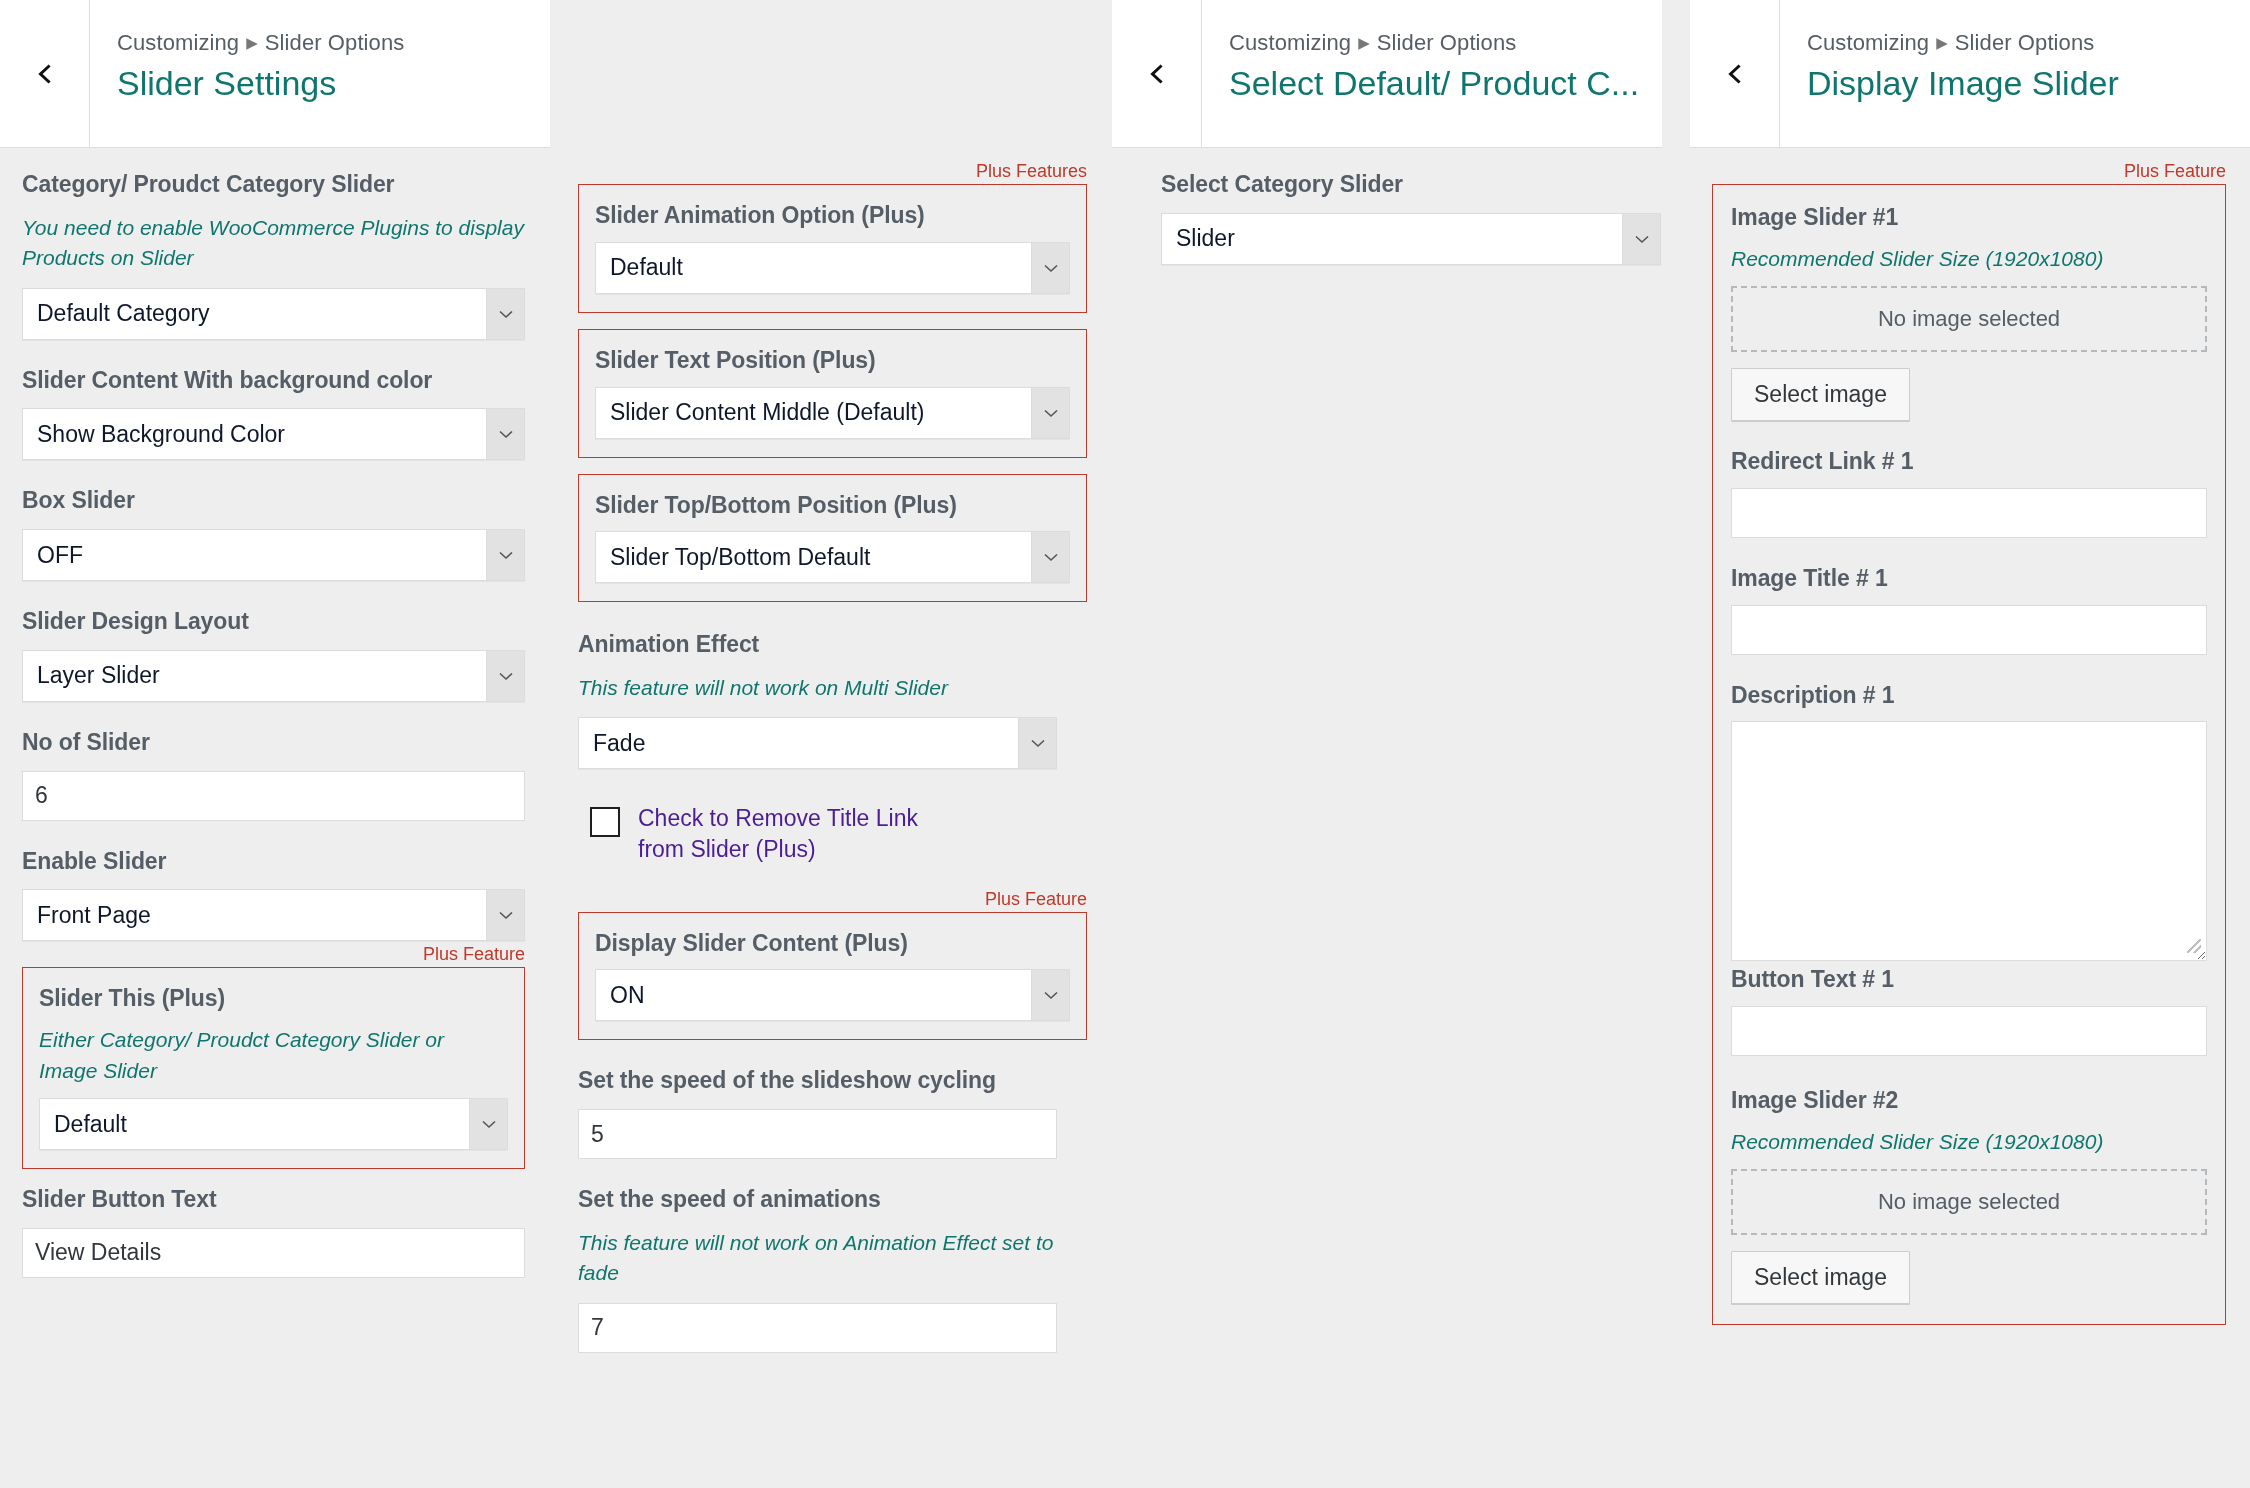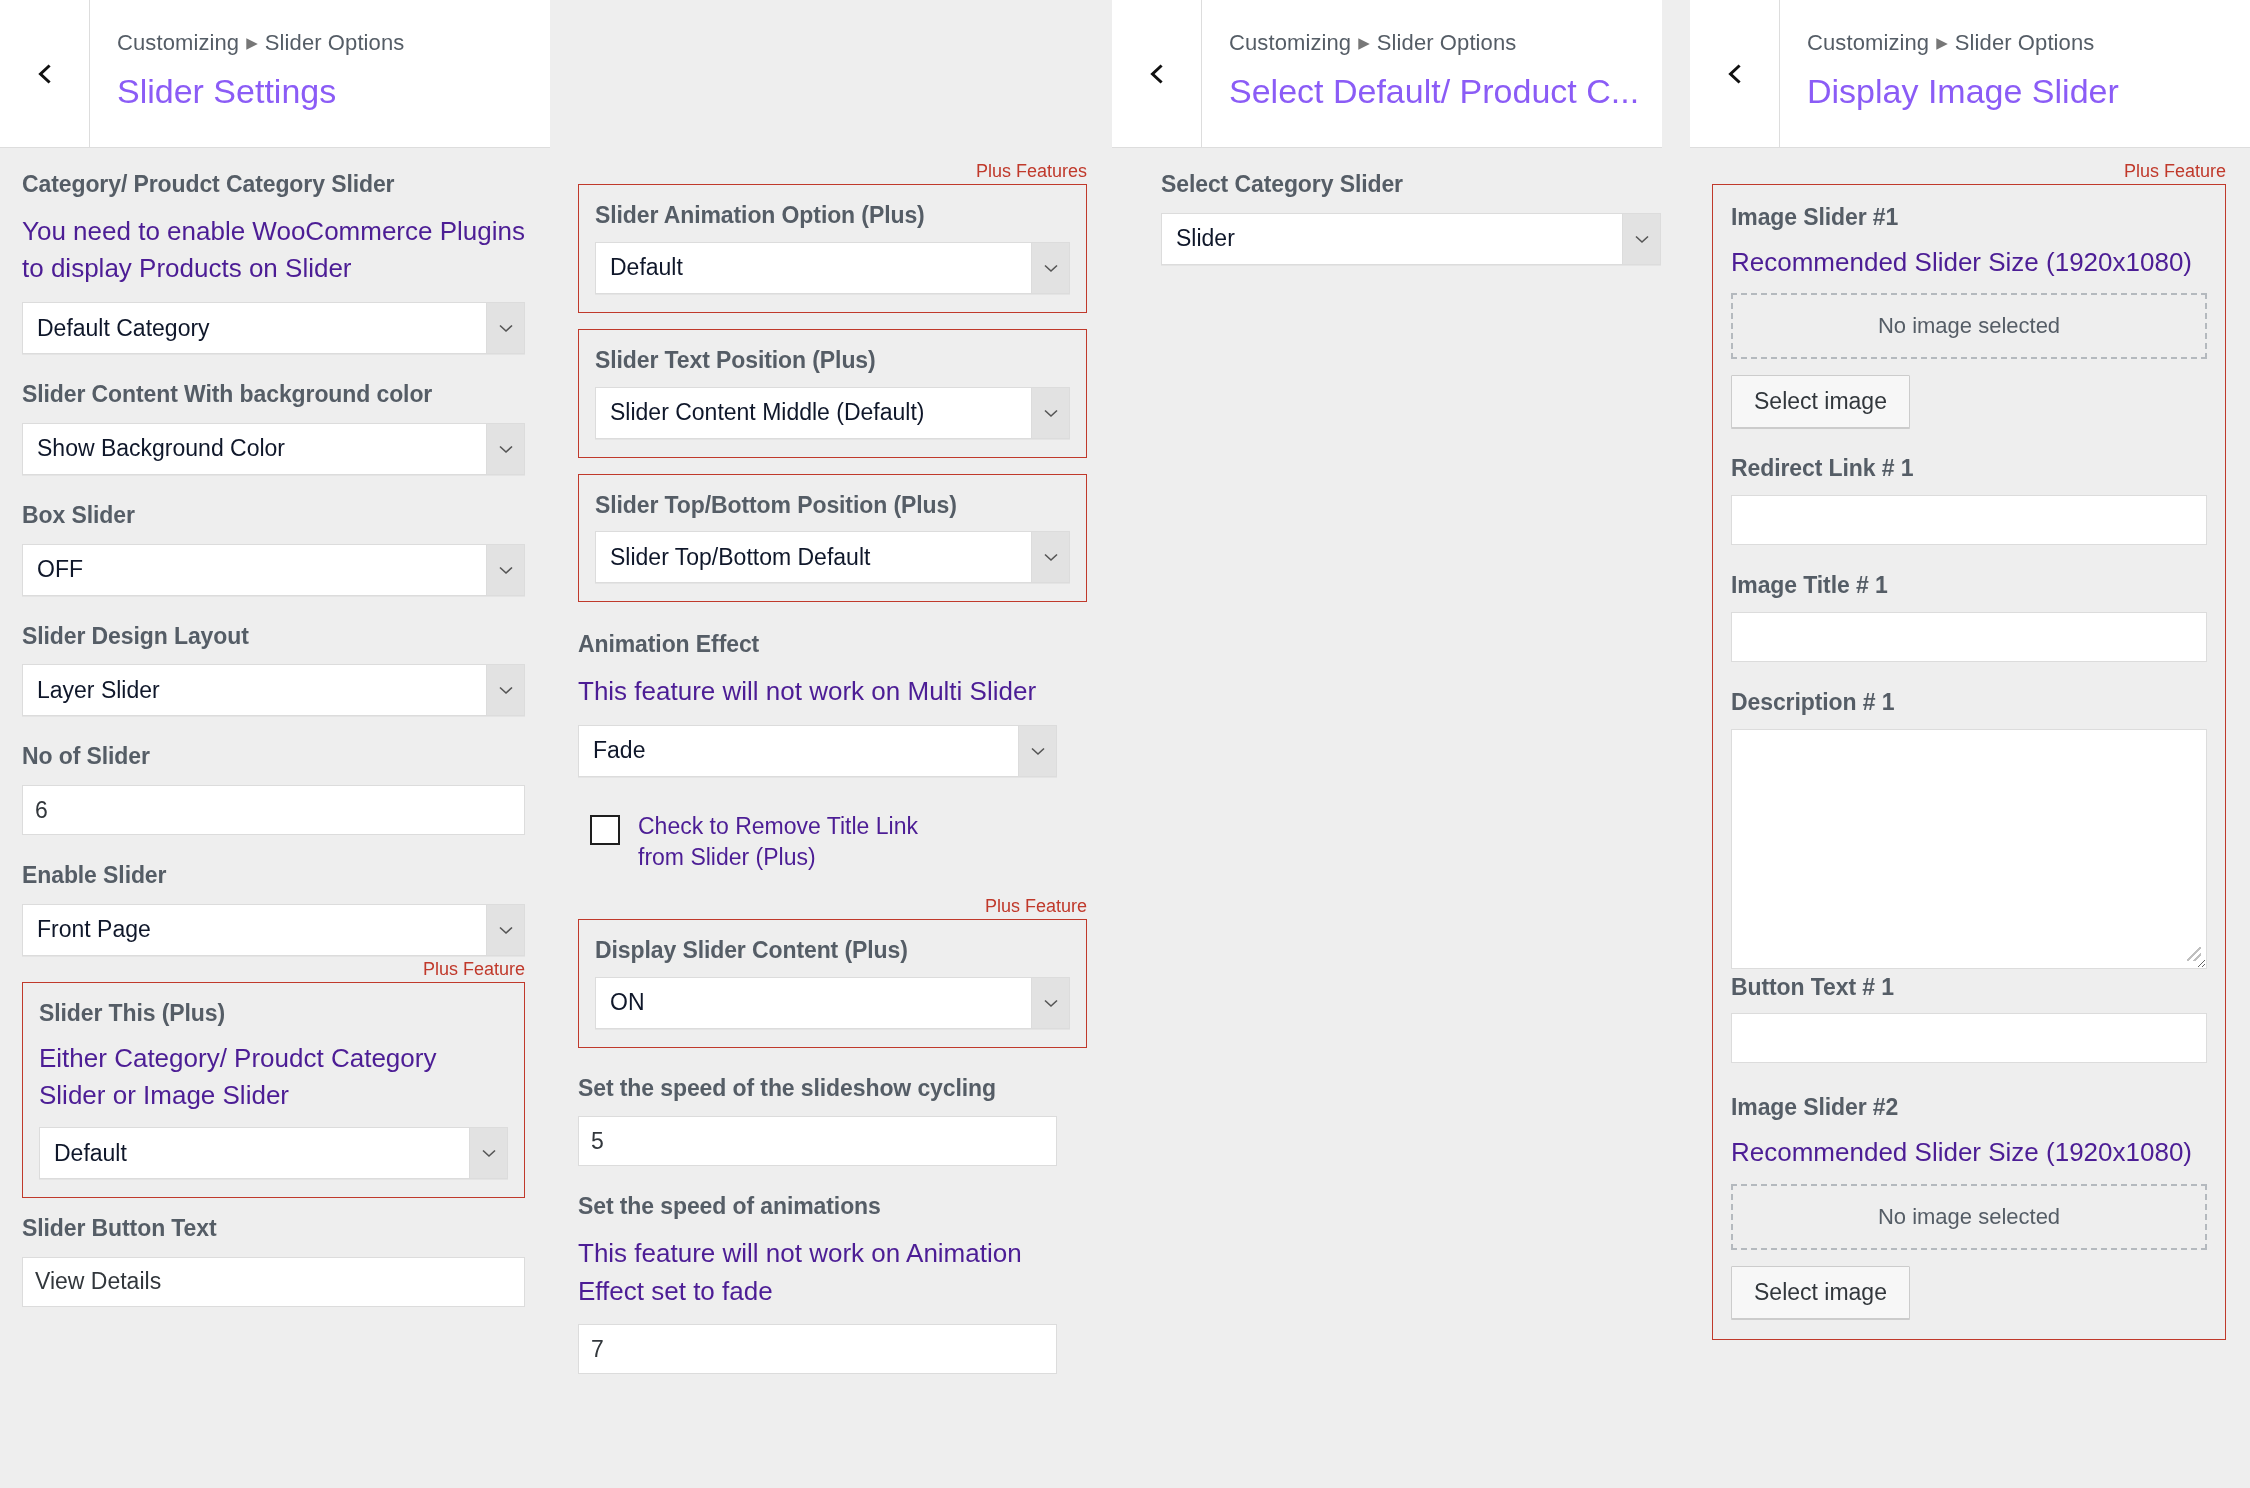--- a/index.html
+++ b/index.html
@@ -64,24 +64,24 @@
     letter-spacing: .1px;
   }
   .breadcrumb .sep {
     display: inline-block;
     margin: 0 7px;
     font-size: 15px;
     color: #777;
     vertical-align: 2px;
   }
   .panel-title {
-    margin-top: 16px;
+    margin-top: 8px;
     font-size: 34px;
     font-weight: 300;
-    color: #8b5cf6;
+    color: #0f766e;
     white-space: nowrap;
     overflow: hidden;
   }
 
   
   .body {
     position: absolute;
     top: 148px;
     bottom: 0;
     overflow: hidden;
@@ -95,22 +95,23 @@
 
   .ctl-label {
     font-size: 23px;
     font-weight: bold;
     color: #555d66;
     line-height: 1.25;
     margin-bottom: 14px;
     letter-spacing: -.1px;
   }
   .ctl-desc {
-    font-size: 26px;
-    color: #4c1d95;
+    font-size: 21px;
+    font-style: italic;
+    color: #0f766e;
     line-height: 1.45;
     margin-bottom: 14px;
   }
 
   
   .sel-wrap {
     position: relative;
     width: 100%;
     height: 52px;
     background: #fff;

